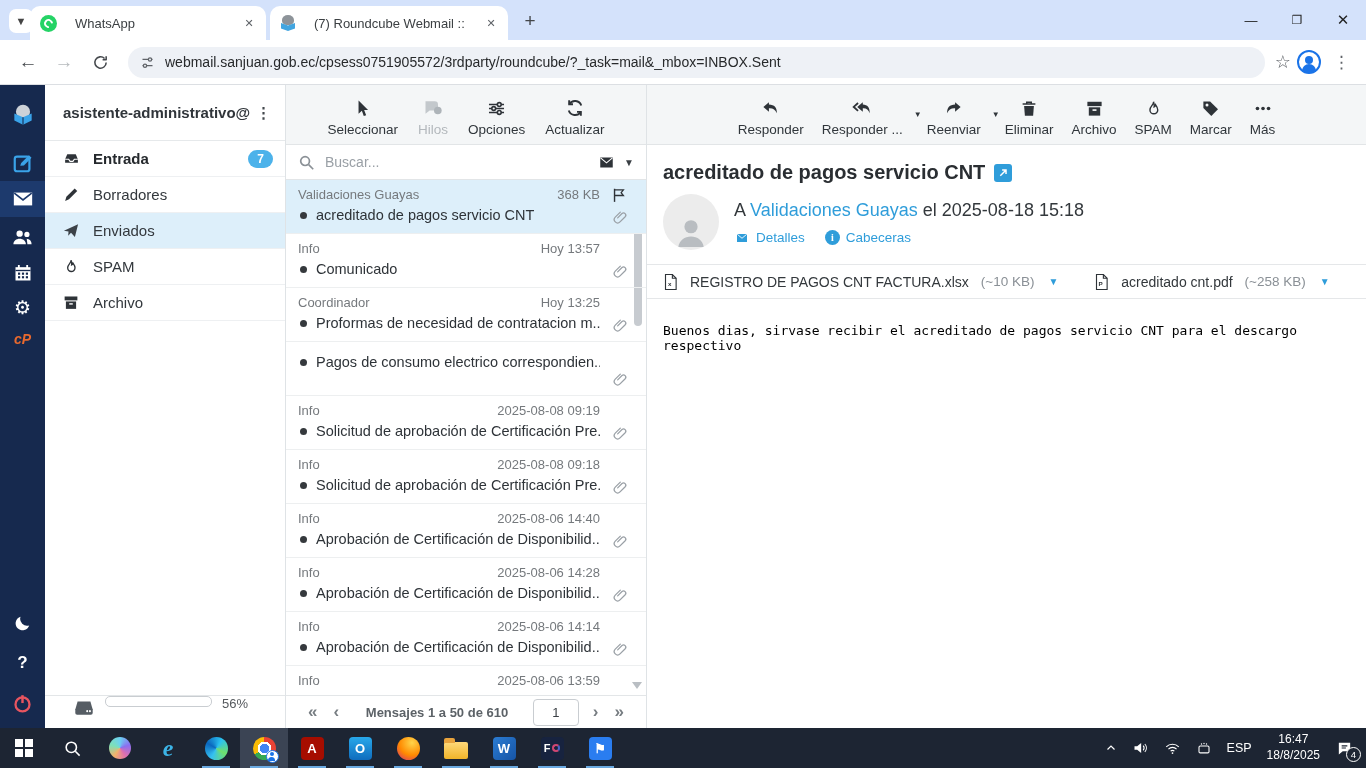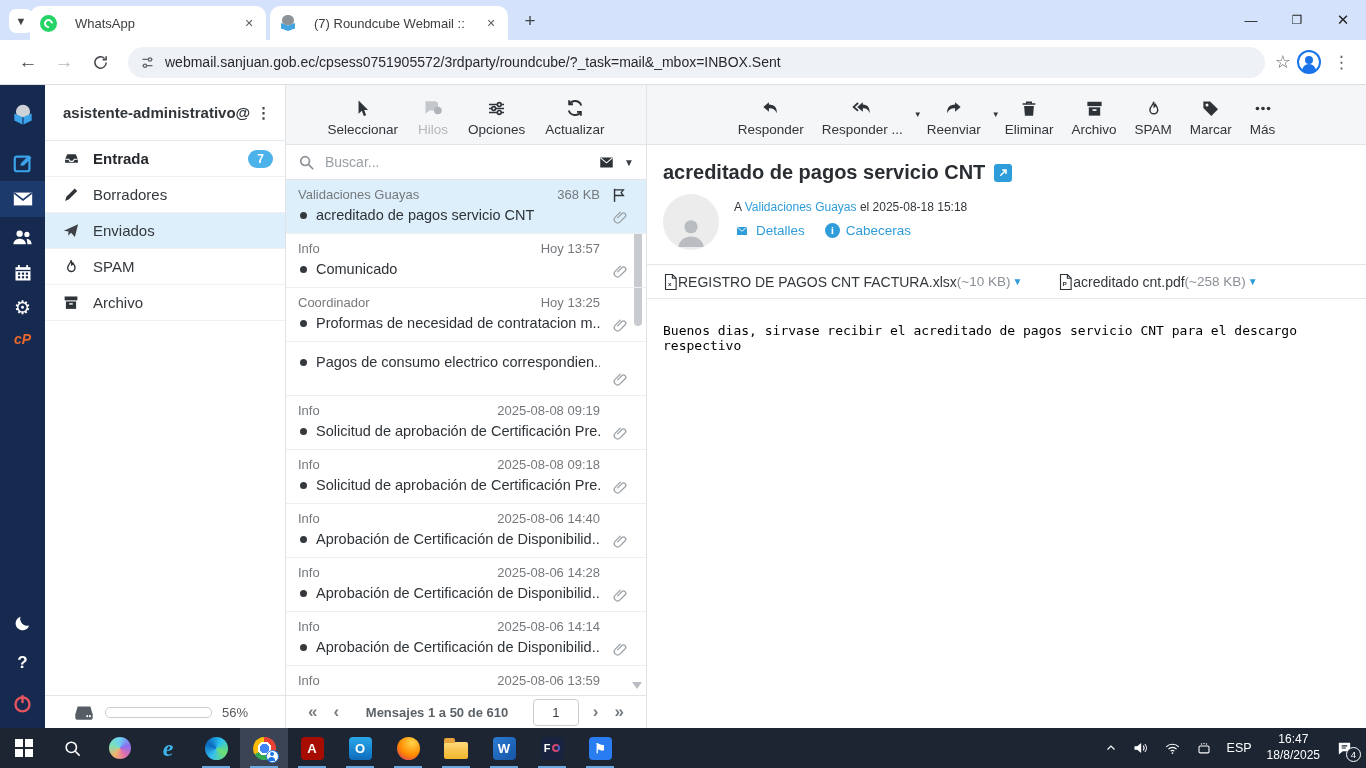--- a/index.html
+++ b/index.html
@@ -52,21 +52,21 @@
   .acct-name{flex:1;font-size:15px;font-weight:bold;color:#30353a;white-space:nowrap;overflow:hidden;}
   .acct-menu{color:#42474c;font-size:15px;font-weight:bold;padding:0 6px;letter-spacing:0;}
   .folder{height:36px;display:flex;align-items:center;gap:12px;padding:0 12px 0 16px;border-bottom:1px solid #eef0f2;
     font-size:15px;color:#33383d;box-sizing:border-box;}
   .folder.sel{background:#ddeffa;}
   .folder .f-ic{width:20px;display:flex;justify-content:center;}
   .f-label{flex:1;}
   .f-label.bold{font-weight:bold;color:#25292d;}
   .badge{background:#4cb2ea;color:#fff;font-size:12px;font-weight:bold;border-radius:9px;padding:2px 9px;}
   .quota{position:absolute;bottom:0;left:0;right:0;height:33px;border-top:1px solid #e3e6e8;background:#fff;
-    display:flex;align-items:center;gap:10px;padding-left:28px;box-sizing:border-box;font-size:13px;color:#55595d;}
+    display:flex;align-items:flex-start;gap:10px;padding-left:28px;box-sizing:border-box;font-size:13px;color:#55595d;}
   .qbar{width:105px;height:9px;border:1px solid #c9cdd1;border-radius:5px;background:#fff;overflow:hidden;}
   .qfill{height:100%;background:#5bb8ec;border-radius:5px 0 0 5px;}
   .listcol{width:360px;background:#fff;border-right:1px solid #dfe3e6;position:relative;flex:0 0 auto;}
   .pane-toolbar{height:60px;background:#f4f6f7;border-bottom:1px solid #e2e5e7;display:flex;align-items:flex-end;
     justify-content:center;gap:4px;padding-bottom:7px;box-sizing:border-box;}
   .tbi{display:flex;flex-direction:column;align-items:center;gap:4px;font-size:13.5px;color:#30363b;padding:0 8px;position:relative;}
   .tbi.dis{color:#b3b8bc;}
   .tbi .caret{position:absolute;right:-5px;bottom:18px;font-size:8px;color:#30363b;}
   .search-row{height:35px;border-bottom:1px solid #e2e5e7;display:flex;align-items:center;gap:8px;
     padding:0 12px;box-sizing:border-box;background:#fff;}
@@ -91,29 +91,29 @@
     display:flex;align-items:center;padding:0 14px;box-sizing:border-box;color:#777d82;}
   .pg-ic{font-size:17px;font-weight:bold;padding:0 8px;color:#6c7control277;}
   .pg-label{flex:1;text-align:center;font-size:13px;font-weight:bold;color:#5c6267;}
   .pg-input{width:40px;height:23px;border:1px solid #c9cdd1;border-radius:4px;text-align:center;font-size:13px;color:#3a3f44;margin:0 6px;font-family:inherit;}
   .viewcol{flex:1;background:#fff;position:relative;overflow:hidden;}
   .subject-row{display:flex;align-items:center;gap:9px;padding:16px 16px 4px 16px;}
   .subject{font-size:20px;font-weight:bold;color:#2a2e32;white-space:nowrap;overflow:hidden;}
   .ext-ic{width:18px;height:18px;border-radius:3px;background:#2f9dda;display:flex;align-items:center;justify-content:center;flex:0 0 auto;}
   .sender-block{display:flex;gap:15px;padding:6px 16px 2px 16px;}
   .avatar{width:56px;height:56px;border-radius:50%;background:#ececec;display:flex;align-items:flex-end;justify-content:center;overflow:hidden;}
-  .meta1{font-size:12px;color:#33383c;margin-top:6px;}
+  .meta1{font-size:18px;color:#33383c;margin-top:6px;}
   .meta1 a{color:#2f9dda;text-decoration:none;}
   .meta2{display:flex;gap:20px;margin-top:9px;font-size:13.5px;}
   .hlink{display:flex;align-items:center;gap:6px;color:#2f9dda;}
   .info-ic{width:15px;height:15px;border-radius:50%;background:#2f9dda;color:#fff;font-size:10px;font-weight:bold;
     display:flex;align-items:center;justify-content:center;font-family:"Liberation Serif",serif;}
   .attach-bar{margin-top:12px;border-top:1px solid #e5e7e9;border-bottom:1px solid #e5e7e9;height:33px;
     display:flex;align-items:center;gap:36px;padding:0 16px;}
-  .att{display:flex;align-items:center;gap:0;font-size:14px;color:#33383c;}
+  .att{display:flex;align-items:center;gap:12px;font-size:14px;color:#33383c;}
   .att .size{color:#8a9096;font-size:13.5px;}
   .att .acaret{color:#2f9dda;font-size:10px;margin-left:2px;}
   .body-text{padding:24px 16px;font-family:"DejaVu Sans Mono","Liberation Mono",monospace;font-size:13px;color:#000000;}
   
   .taskbar{position:absolute;bottom:0;left:0;width:100%;height:40px;background:#1d2533;display:flex;align-items:center;}
   .tb-apps{display:flex;height:100%;}
   .slot{width:48px;height:40px;display:flex;align-items:center;justify-content:center;position:relative;}
   .slot.running::after{content:"";position:absolute;bottom:0;left:10px;width:28px;height:2.5px;background:#6aa9e0;}
   .slot.active{background:#3b4454;}
   .win-grid{width:18px;height:18px;display:grid;grid-template-columns:8px 8px;grid-template-rows:8px 8px;gap:2px;}

